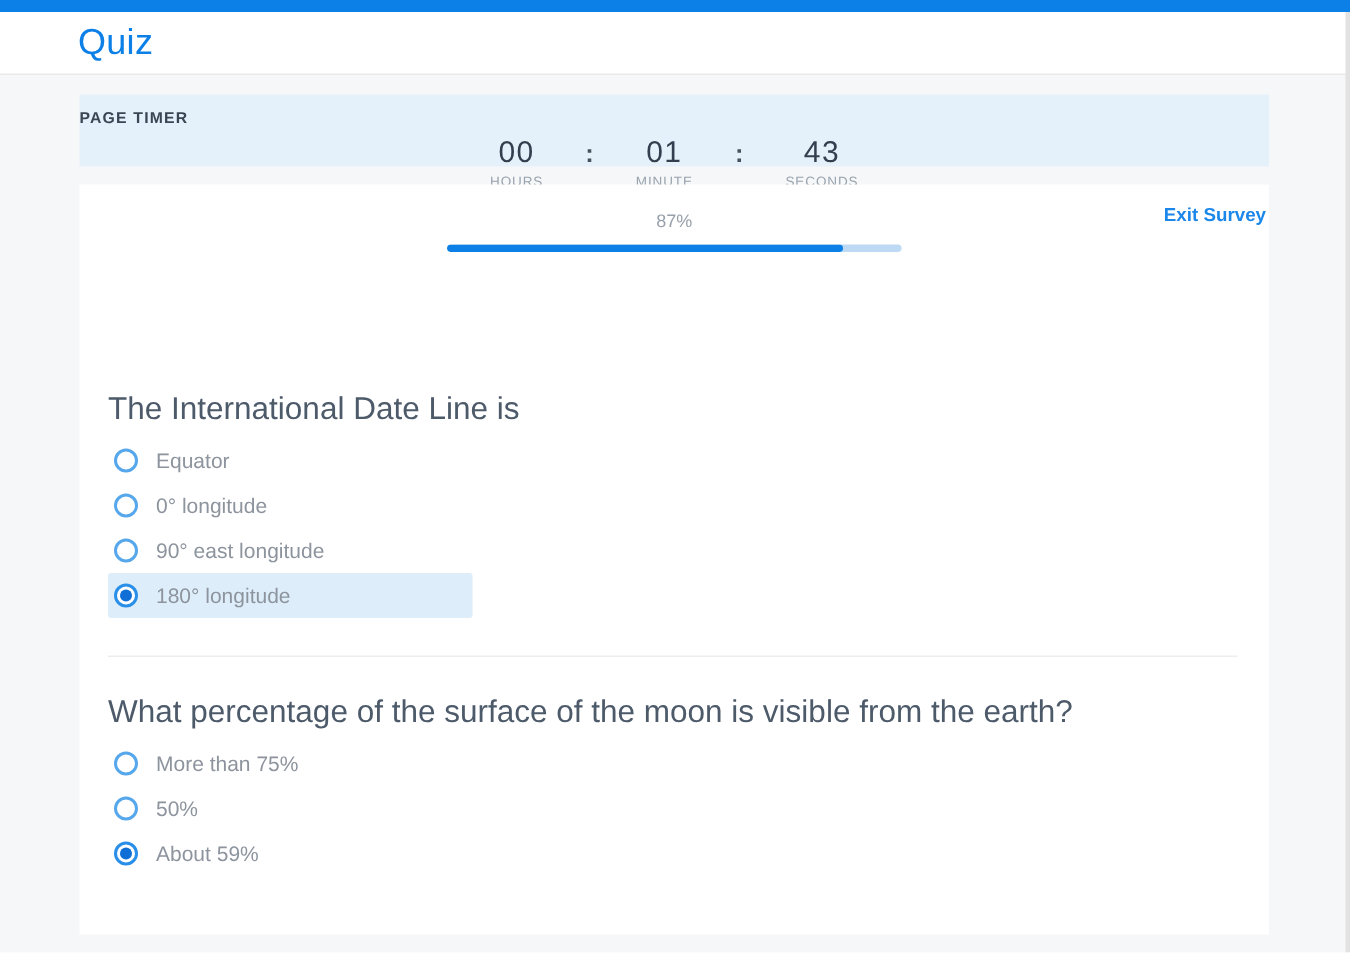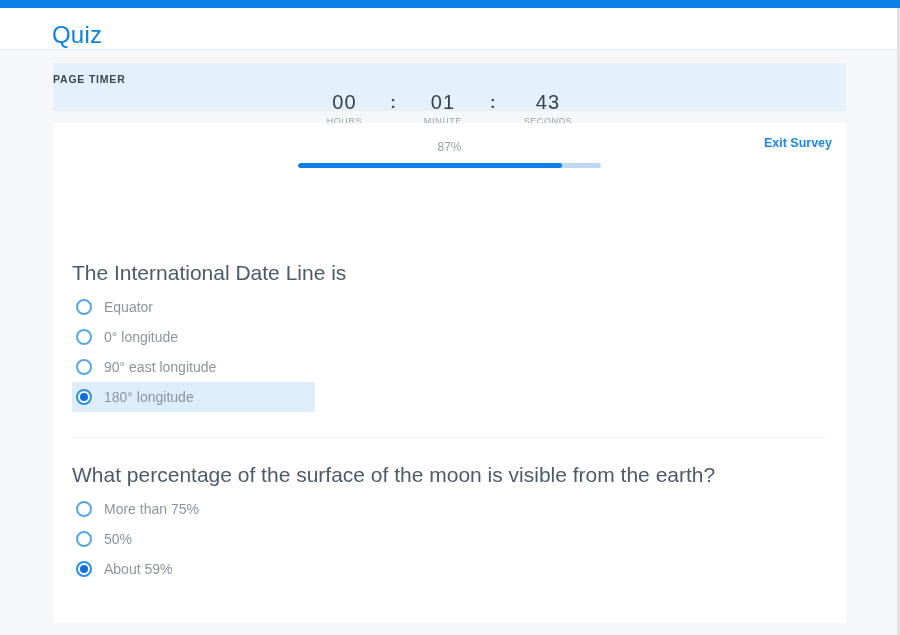--- a/index.html
+++ b/index.html
@@ -16,21 +16,21 @@
     width: 100%;
     background: var(--accent, #0d80e8);
   }
 
   
   .app-header {
     height: 42px;
     background: #ffffff;
     border-bottom: 1px solid #eaeaea;
     display: flex;
-    align-items: flex-end;
+    align-items: center;
     padding-left: 52px;
   }
   .app-title {
     color: var(--accent, #0d80e8);
     font-size: 24px;
     font-weight: 500;
     letter-spacing: 0.2px;
   }
 
   .page { padding: 0 54px 0 53px; }
@@ -83,21 +83,21 @@
   .card {
     margin-top: 12px;
     background: #ffffff;
     min-height: 500px;
     position: relative;
     padding-bottom: 4px;
   }
   .exit-link {
     position: absolute;
     top: 13px;
-    right: 14px;
+    right: 2px;
     color: #1b87ea;
     font-size: 12.5px;
     font-weight: 600;
     text-decoration: none;
     cursor: pointer;
   }
   .card-top { padding-top: 17px; height: 70px; }
   .progress-wrap { width: 303px; margin: 0 auto; }
   .progress-label {
     text-align: center;

